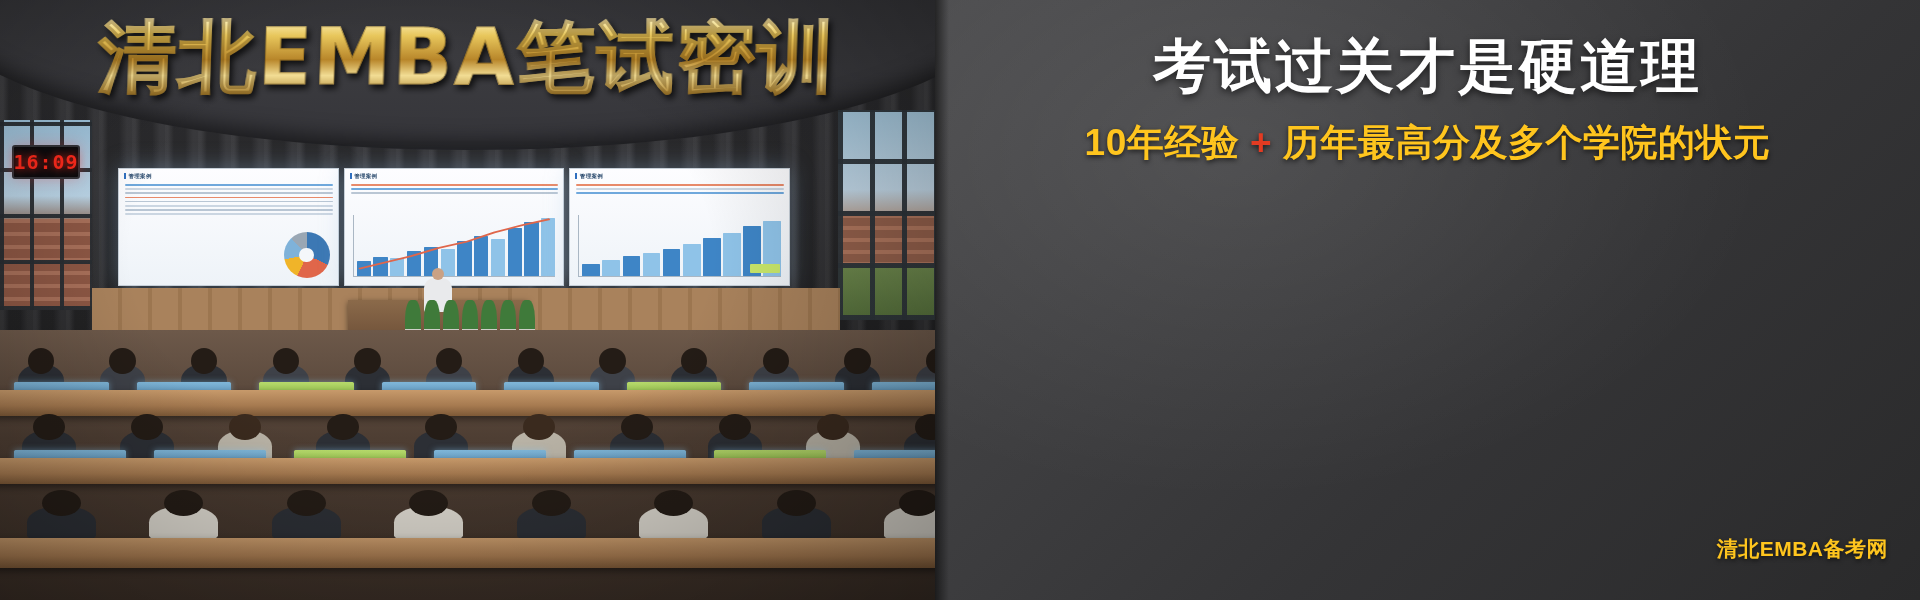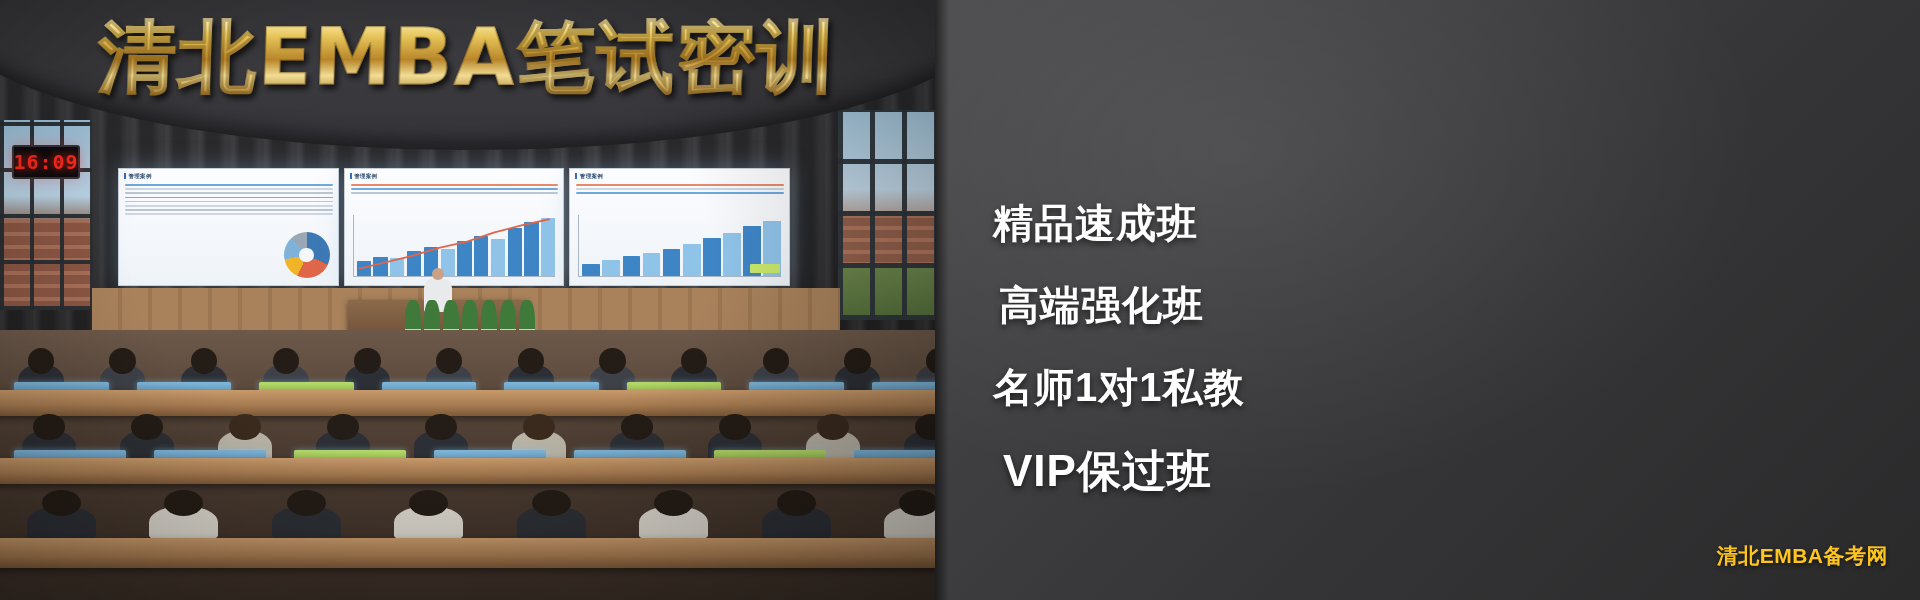--- a/index.html
+++ b/index.html
@@ -173,21 +173,21 @@
   .course-list { position:absolute; left:30px; top:196px; width:700px; }
   .course-item { font-size:40px; font-weight:700; color:#ffffff; letter-spacing:1px;
     text-shadow:0 3px 6px rgba(0,0,0,0.6); margin-bottom:27px; padding-left:0; }
   .course-item.i1 { margin-left:28px; }
   .course-item.i2 { margin-left:34px; }
   .course-item.i3 { margin-left:28px; }
   .course-item.i4 { margin-left:38px; font-size:44px; }
 
   .site-block { position:absolute; right:32px; bottom:22px; text-align:right; }
   .site-name { font-size:21px; font-weight:700; color:#ffc51e; letter-spacing:0.5px;
-    text-shadow:0 2px 4px rgba(0,0,0,0.6); margin-bottom:8px; }
+    text-shadow:0 2px 4px rgba(0,0,0,0.6); margin-bottom:15px; }
   .site-url { font-size:22px; font-weight:700; color:#ffffff; letter-spacing:0.6px;
     text-shadow:0 2px 4px rgba(0,0,0,0.6); }
 </style>
 </head>
 <body>
 
 <div class="banner">
 
   <div class="photo-pane">
 
@@ -349,28 +349,28 @@
       <div class="desk-row r3"></div>
     </div>
 
     <div class="photo-vignette"></div>
 
     <div class="hero-title">清北EMBA笔试密训</div>
   </div>
 
   <div class="info-pane">
 
-
-
-    <div class="course-list">
-      <div class="course-item i1">精品速成班</div>
-      <div class="course-item i2">高端强化班</div>
-      <div class="course-item i3">名师1对1私教</div>
-      <div class="course-item i4">VIP保过班</div>
-    </div>
+    <div class="panel-title">考试过关才是硬道理</div>
+
+    <div class="panel-highlight">
+      <span class="y">10年经验</span>
+      <span class="r">+</span>
+      <span class="y">历年最高分及多个学院的状元</span>
+    </div>
+
 
     <div class="site-block">
       <div class="site-name">清北EMBA备考网</div>
     </div>
 
   </div>
 
 </div>
 
 </body></html>

